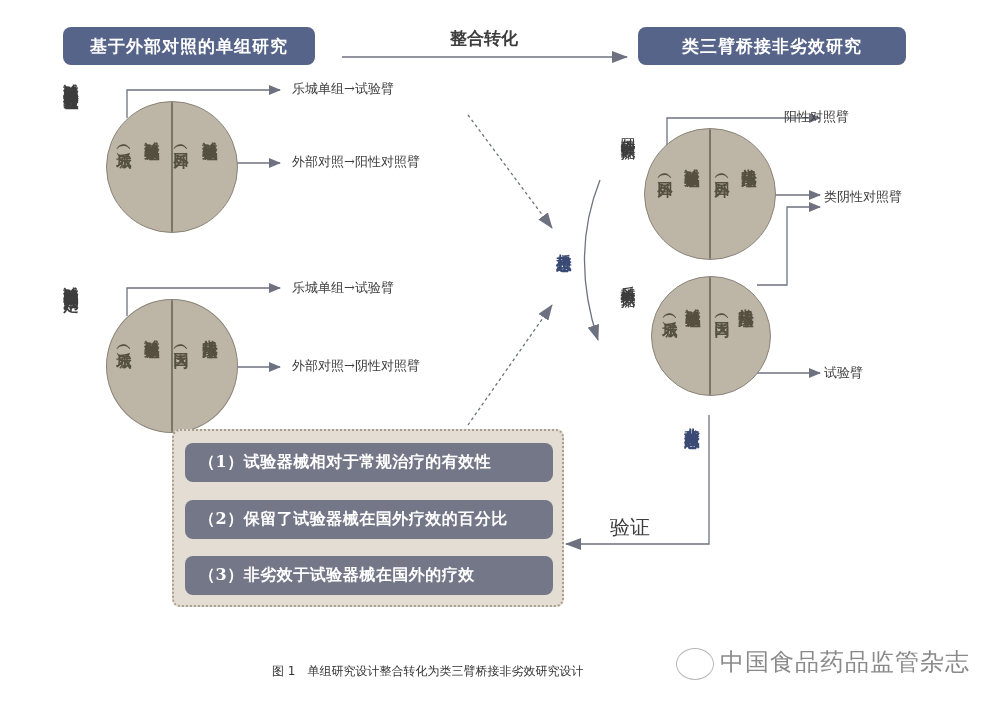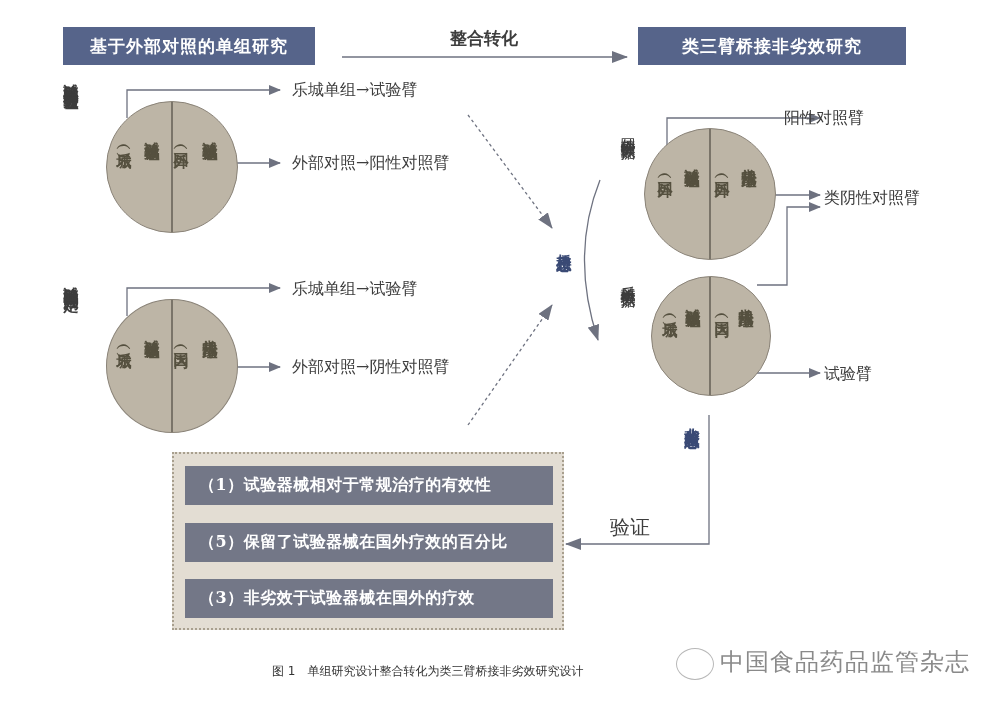--- a/index.html
+++ b/index.html
@@ -1,27 +1,27 @@
 <!DOCTYPE html>
 <html><head>
 <meta charset="utf-8">
 <style>
   html, body { margin:0; padding:0; background:#ffffff; }
   body { width:1003px; height:707px; position:relative; overflow:hidden;
          font-family:"DejaVu Serif","Liberation Serif",serif; color:#3d3d3d; }
-  .abs { position:absolute; }
+  .abs { position:absolute;border-radius:8px; }
   .header-box { background:#56648a; color:#ffffff; font-size:17px; font-weight:bold;
                 display:flex; align-items:center; justify-content:center; letter-spacing:1px; }
   .vtext { writing-mode:vertical-rl; text-orientation:upright; line-height:1; letter-spacing:1px; }
   .side-label { font-size:15px; font-weight:bold; color:#3d3d3d; }
   .blue-label { font-size:15px; font-weight:bold; color:#3a4a75; }
   .circle { border-radius:50%; background:#bdb5a6; border:1.5px solid #8a8378; box-sizing:border-box; }
   .circle-divider { background:#7a7469; width:1.5px; }
   .ctext { font-size:15px; font-weight:bold; color:#55503f; }
-  .arm-label { font-size:16px; color:#3d3d3d; white-space:nowrap; }
+  .arm-label { font-size:13px; color:#3d3d3d; white-space:nowrap; }
   .summary-box { background:#e3ddd3; border:2px dotted #a89f8e; box-sizing:border-box; }
   .summary-item { background:#737787; color:#ffffff; font-size:16px; font-weight:bold;
                   display:flex; align-items:center; padding-left:14px; box-sizing:border-box; letter-spacing:0.5px; }
   .caption { font-family:"DejaVu Sans","Liberation Sans",sans-serif; font-size:12px; color:#333; white-space:nowrap; }
   .watermark { font-family:"DejaVu Sans","Liberation Sans",sans-serif; font-size:24px; color:#8a8a8a; white-space:nowrap; letter-spacing:1px; }
   svg.lines { position:absolute; left:0; top:0; }
 </style>
 </head>
 <body>
 
@@ -108,21 +108,21 @@
   <div class="abs vtext ctext" style="left:86px;top:20px;">常规治疗组</div>
 </div>
 
 <div class="abs arm-label" style="left:784px;top:108px;">阳性对照臂</div>
 <div class="abs arm-label" style="left:824px;top:188px;">类阴性对照臂</div>
 <div class="abs arm-label" style="left:824px;top:364px;">试验臂</div>
 
 <div class="abs vtext blue-label" style="left:684px;top:416px;">非劣效检验思想</div>
 <div class="abs" style="left:610px;top:514px;font-size:20px;color:#3d3d3d;">验证</div>
 
-<div class="abs summary-box" style="left:172px;top:452px;width:392px;height:178px;">
+<div class="abs summary-box" style="left:172px;top:429px;width:392px;height:178px;">
   <div class="abs summary-item" style="left:11px;top:12px;width:368px;height:39px;">（1）试验器械相对于常规治疗的有效性</div>
-  <div class="abs summary-item" style="left:11px;top:69px;width:368px;height:39px;">（5）保留了试验器械在国外疗效的百分比</div>
+  <div class="abs summary-item" style="left:11px;top:69px;width:368px;height:39px;">（2）保留了试验器械在国外疗效的百分比</div>
   <div class="abs summary-item" style="left:11px;top:125px;width:368px;height:39px;">（3）非劣效于试验器械在国外的疗效</div>
 </div>
 
 <div class="abs caption" style="left:272px;top:663px;">图 1　单组研究设计整合转化为类三臂桥接非劣效研究设计</div>
 <div class="abs" style="left:676px;top:648px;width:36px;height:30px;border:1.5px solid #b8b8b8;border-radius:50%;"></div>
 <div class="abs watermark" style="left:720px;top:646px;">中国食品药品监管杂志</div>
 
 </body></html>

